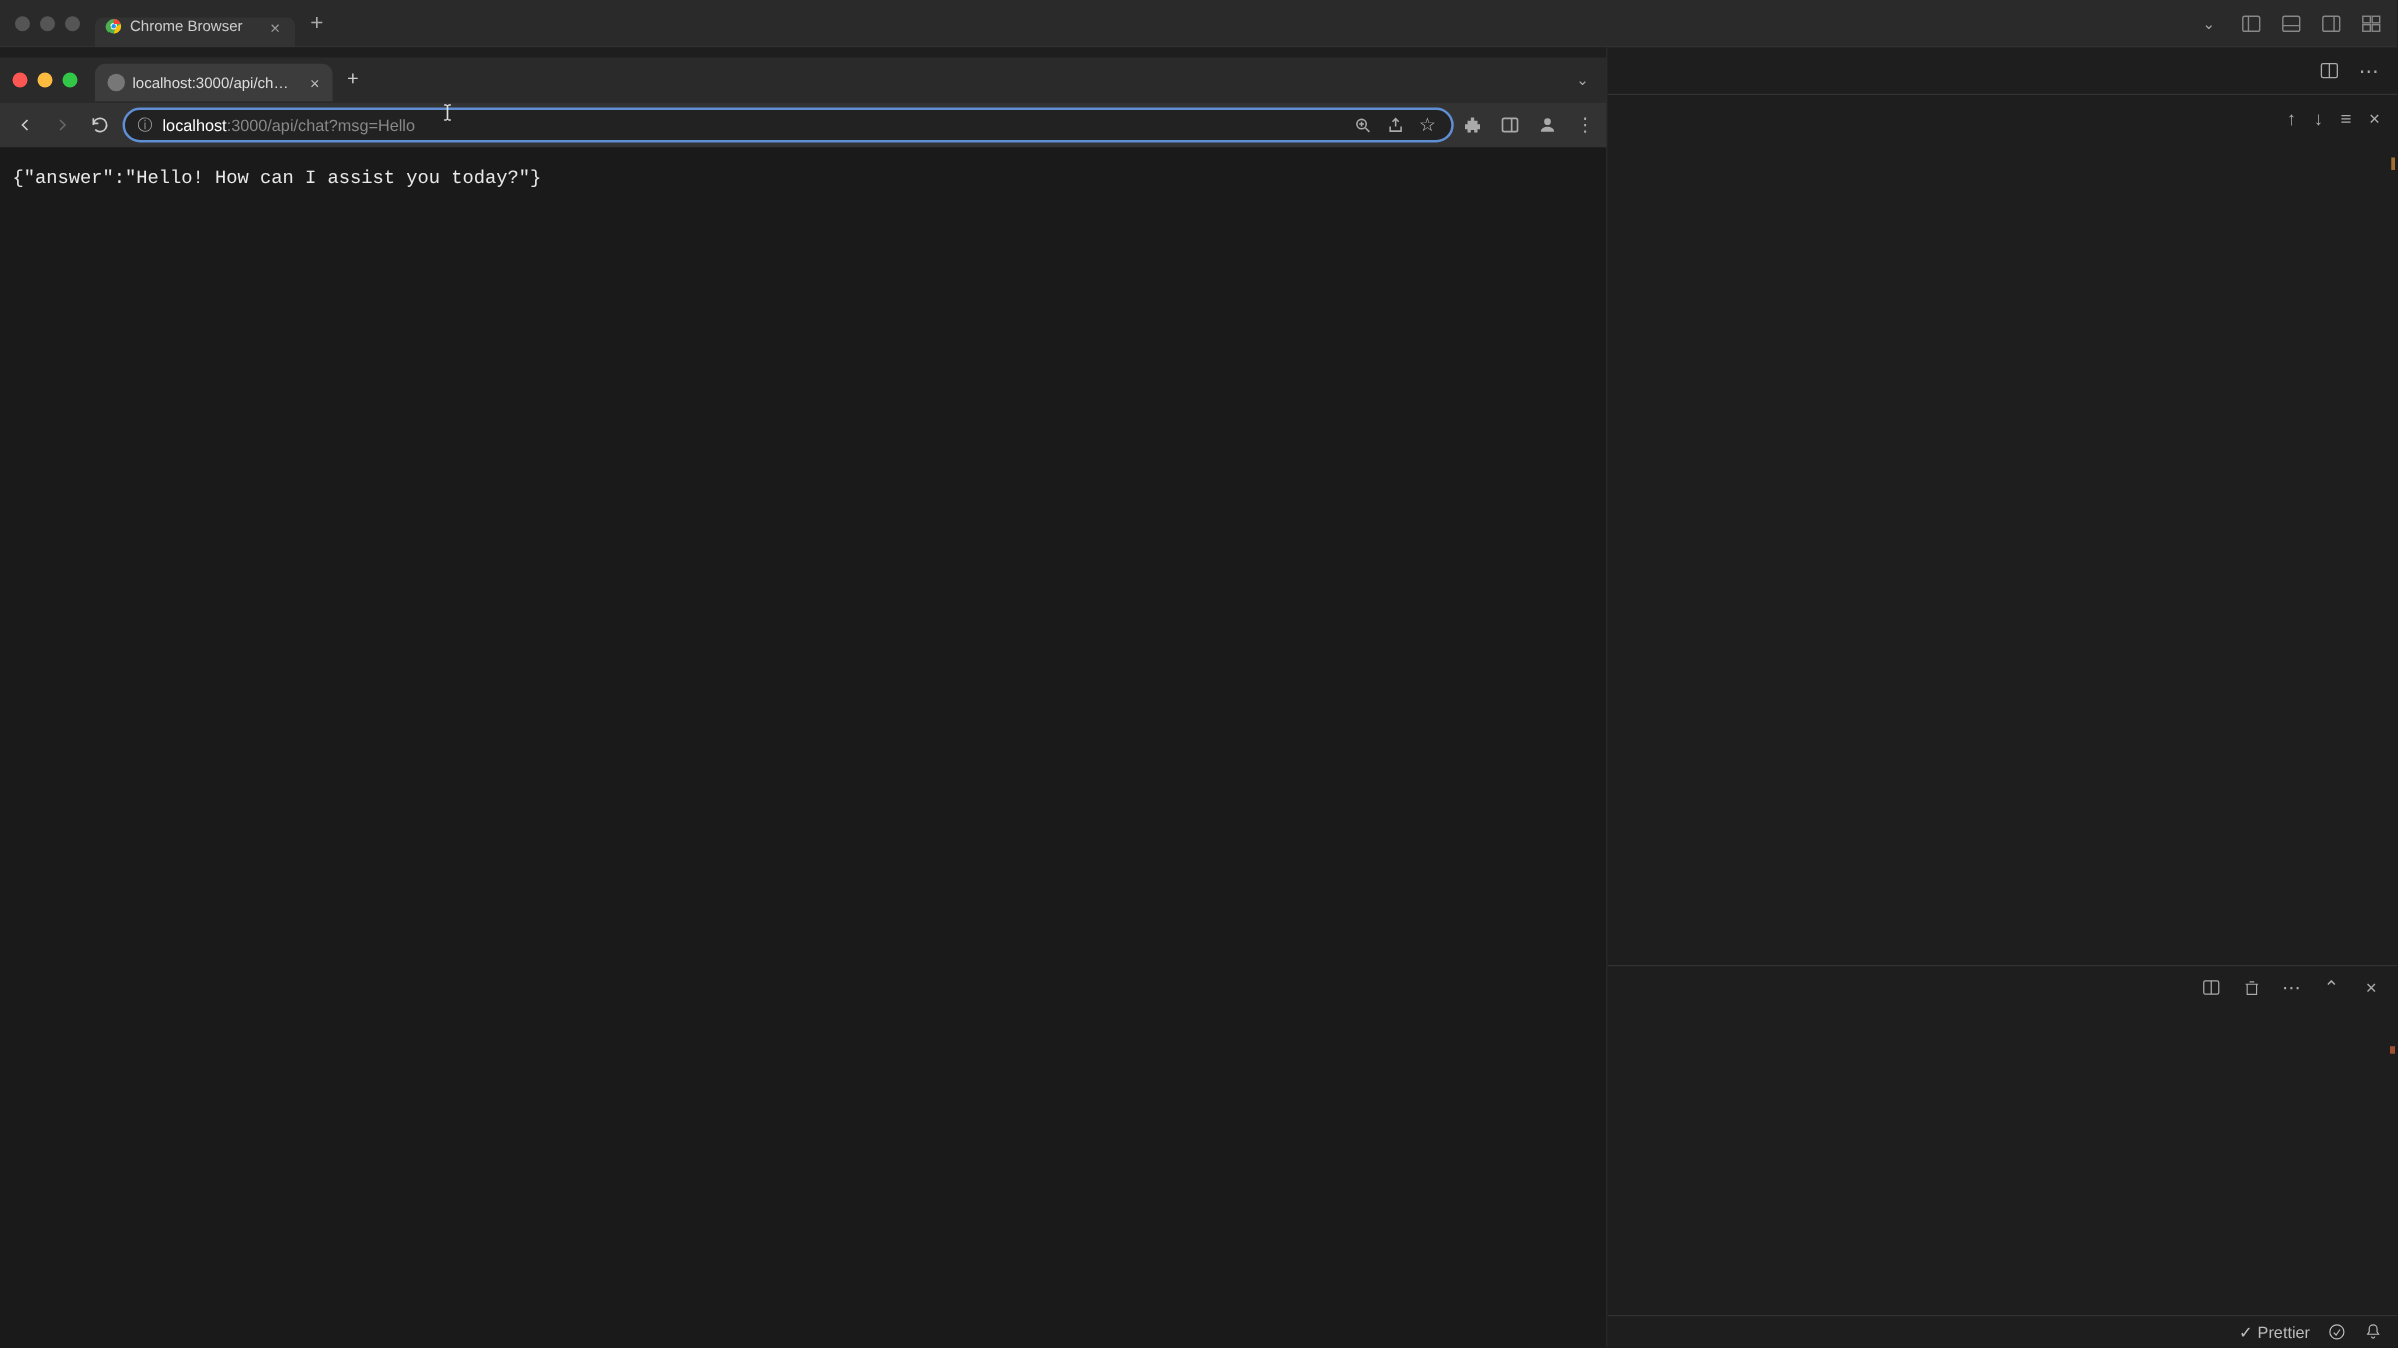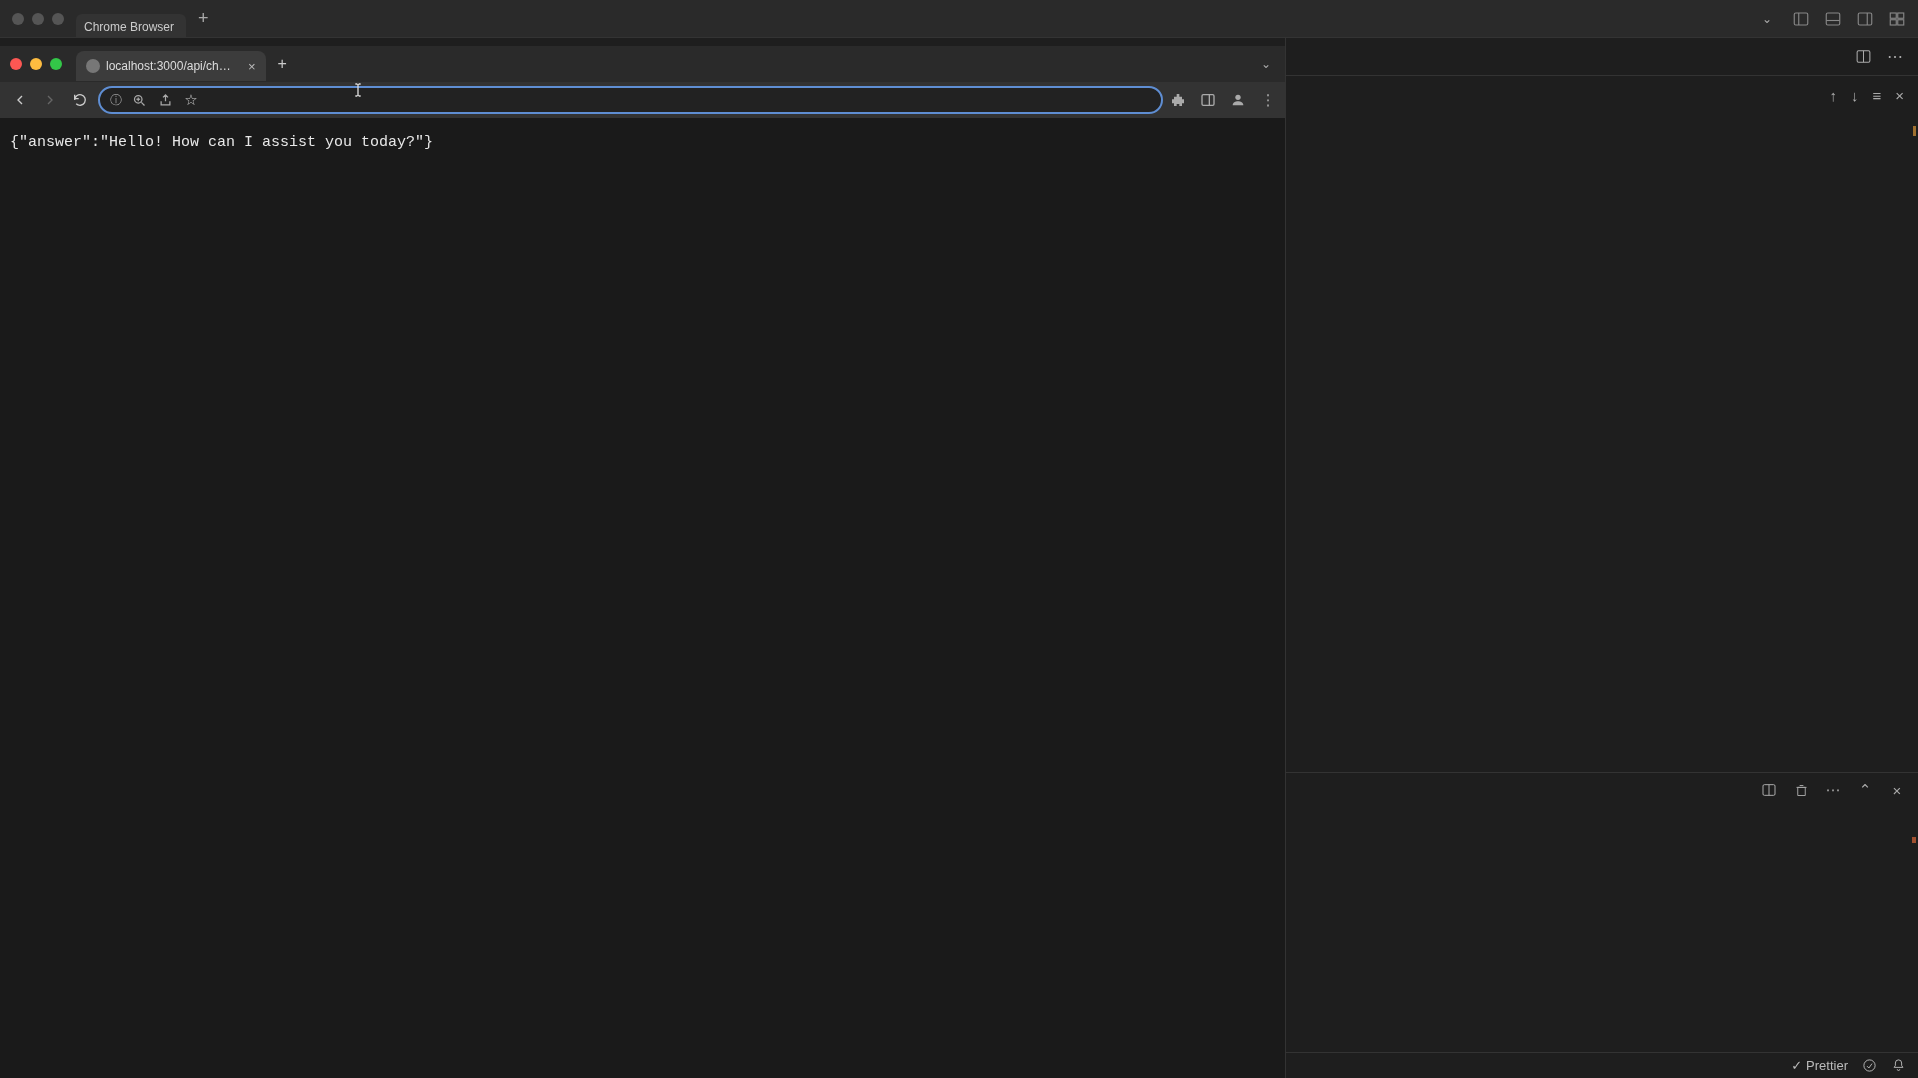--- a/index.html
+++ b/index.html
@@ -5,21 +5,21 @@
 * { margin: 0; padding: 0; box-sizing: border-box; }
 body { font-family: -apple-system, BlinkMacSystemFont, "Segoe UI", sans-serif; background: #1e1e1e; color: #ccc; width: 1918px; height: 1078px; overflow: hidden; position: relative; }
 
 
 .outer-window { width: 1918px; height: 1078px; display: flex; flex-direction: column; background: #1e1e1e; }
 
 
 .outer-titlebar { height: 38px; background: #2a2a2a; display: flex; align-items: center; padding: 0 12px; border-bottom: 1px solid #333; }
 .outer-traffic { display: flex; gap: 8px; margin-right: 12px; }
 .outer-traffic .dot { width: 12px; height: 12px; border-radius: 50%; background: #555; }
-.outer-tab { display: flex; align-items: flex-start; background: #333; height: 30px; padding: 0 12px 0 8px; border-radius: 6px 6px 0 0; margin-top: 20px; gap: 6px; flex-direction: column; }
+.outer-tab { display: flex; align-items: flex-start; background: #333; height: 30px; padding: 0 12px 0 8px; border-radius: 6px 6px 0 0; margin-top: 20px; gap: 6px; }
 .chrome-ico { width: 14px; height: 14px; }
 .outer-tab-title { font-size: 12px; color: #ccc; }
 .outer-tab-close { color: #999; font-size: 14px; margin-left: 16px; cursor: pointer; }
 .outer-newtab { color: #aaa; font-size: 18px; margin-left: 12px; cursor: pointer; }
 .outer-spacer { flex: 1; }
 .outer-chevron { color: #aaa; font-size: 12px; margin-right: 20px; cursor: pointer; }
 .layout-icons { display: flex; gap: 14px; }
 .layout-icons svg { width: 18px; height: 18px; stroke: #888; fill: none; stroke-width: 1.5; }
 
 
@@ -163,20 +163,21 @@
               <path d="M9 6l6 6-6 6" stroke="#666" stroke-width="2" fill="none"></path>
             </svg>
         </div>
         <div class="nav-btn">
           <svg width="16" height="16" viewBox="0 0 24 24">
               <path d="M4 12a8 8 0 1 1 2.3 5.6M4 4v6h6" stroke="#ccc" stroke-width="2" fill="none"></path>
             </svg>
         </div>
         <div class="omnibox">
           <span class="lock-ico">ⓘ</span>
+          <span class="url-text"><span class="highlight">localhost</span><span class="rest">:3000/api/chat?msg=Hello</span></span>
           <span class="toolbar-ico">
             <svg width="15" height="15" viewBox="0 0 24 24">
                 <circle cx="10" cy="10" r="6" stroke="#aaa" stroke-width="2" fill="none"></circle>
                 <line x1="15" y1="15" x2="20" y2="20" stroke="#aaa" stroke-width="2"></line>
                 <line x1="7" y1="10" x2="13" y2="10" stroke="#aaa" stroke-width="2"></line>
                 <line x1="10" y1="7" x2="10" y2="13" stroke="#aaa" stroke-width="2"></line>
               </svg>
           </span>
           <span class="toolbar-ico">
             <svg width="15" height="15" viewBox="0 0 24 24">

